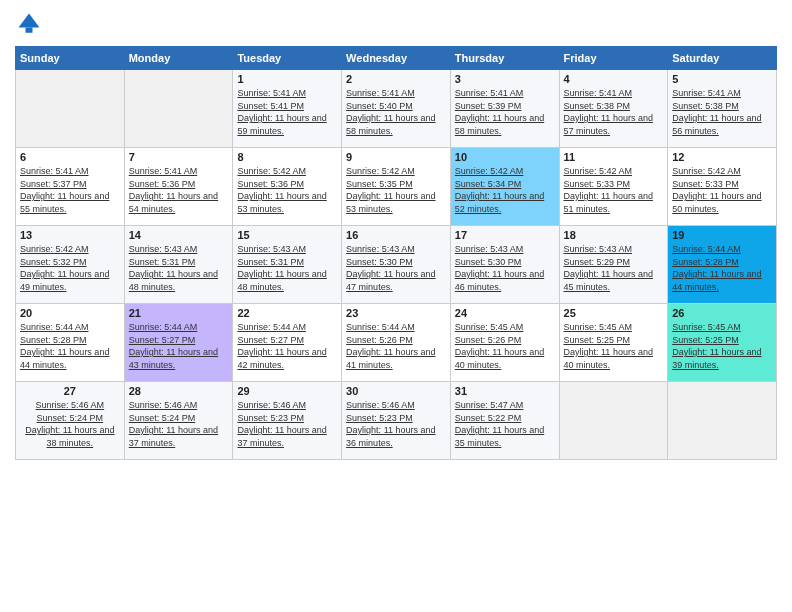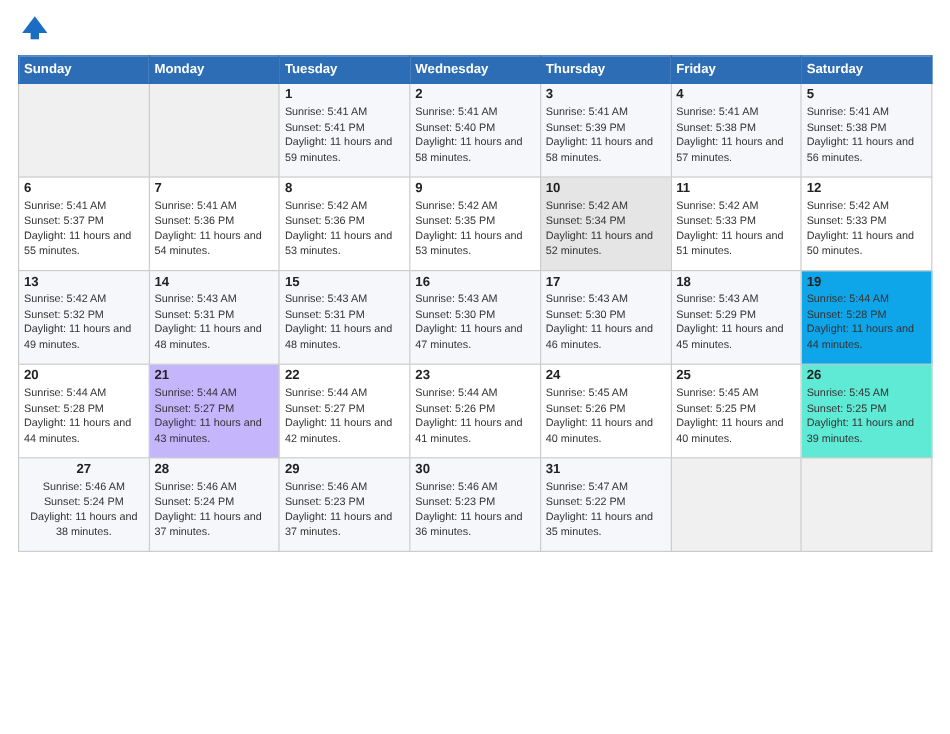--- a/index.html
+++ b/index.html
@@ -84,20 +84,21 @@
       font-size: 11px;
       font-weight: bold;
       color: #222;
       display: block;
       margin-bottom: 2px;
     }
     .day-info {
       font-size: 9px;
       color: #333;
       line-height: 1.4;
+      text-decoration: underline;
     }
     .empty-cell {
       background: #f0f0f0 !important;
     }
   </style>
 </head>
 <body>
 
 <div class="page">
   <div class="header">
@@ -182,21 +183,21 @@
             <div class="day-info">Sunrise: 5:42 AM
 Sunset: 5:36 PM
 Daylight: 11 hours and 53 minutes.</div>
           </td>
           <td style="background: rgb(255, 255, 255);">
             <span class="day-num">9</span>
             <div class="day-info">Sunrise: 5:42 AM
 Sunset: 5:35 PM
 Daylight: 11 hours and 53 minutes.</div>
           </td>
-          <td style="background: #e5e5e5;">
+          <td style="background: #7dd3fc;">
             <span class="day-num">10</span>
             <div class="day-info">Sunrise: 5:42 AM
 Sunset: 5:34 PM
 Daylight: 11 hours and 52 minutes.</div>
           </td>
           <td style="background: rgb(255, 255, 255);">
             <span class="day-num">11</span>
             <div class="day-info">Sunrise: 5:42 AM
 Sunset: 5:33 PM
 Daylight: 11 hours and 51 minutes.</div>

